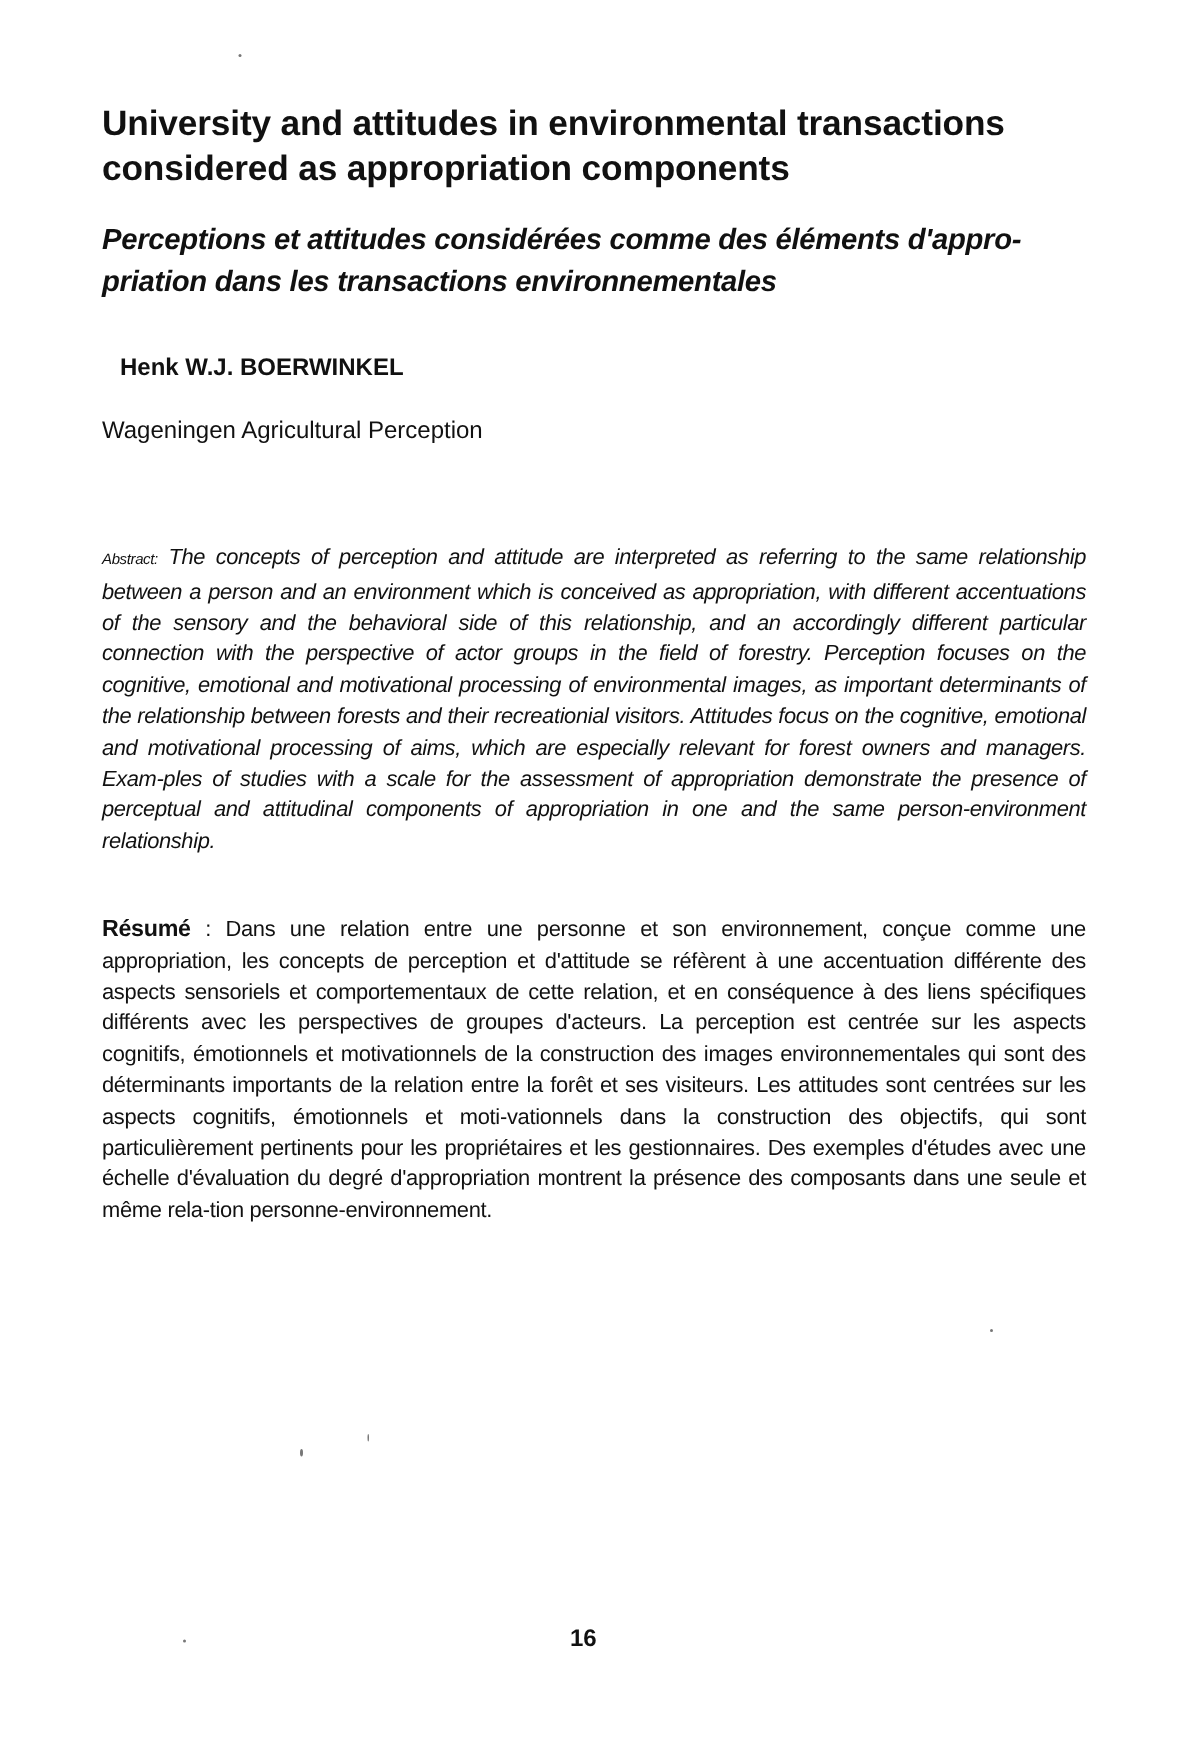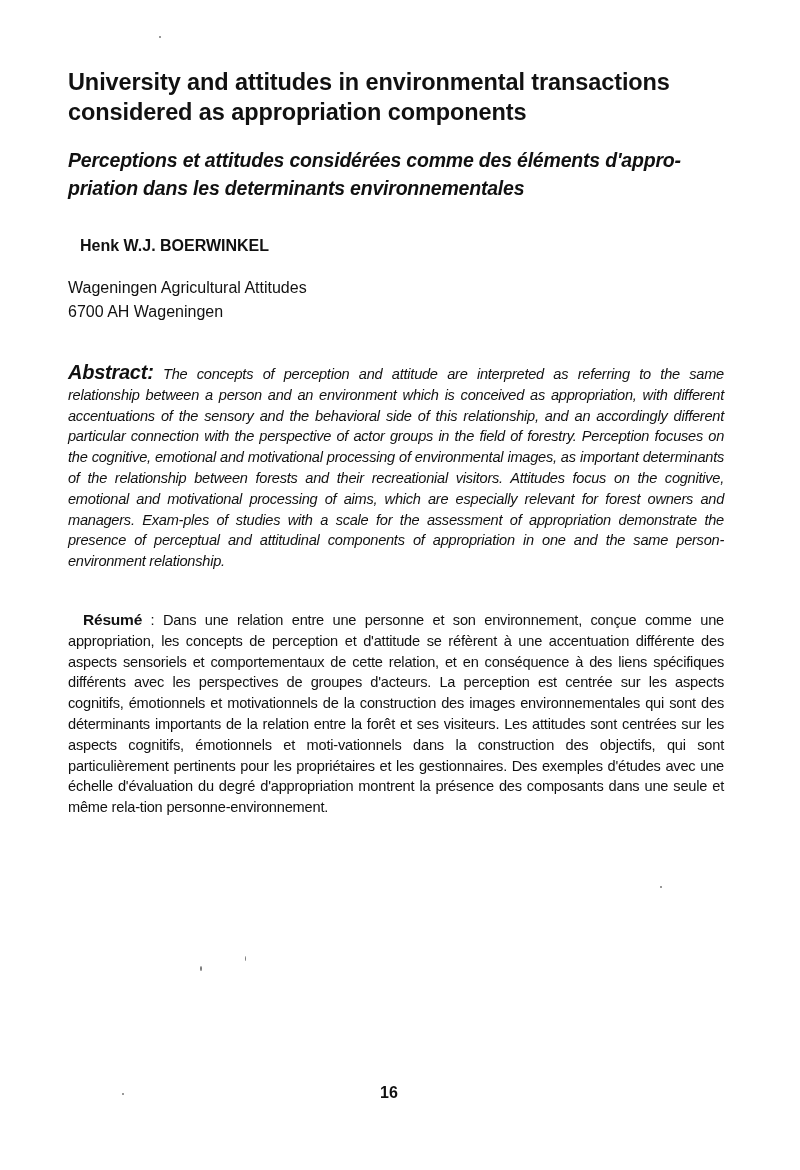--- a/index.html
+++ b/index.html
@@ -67,65 +67,63 @@
       left: 0;
       width: 656px;
       font-style: italic;
       font-size: 14.6px;
       line-height: 20.8px;
       text-align: justify;
       margin: 0;
       letter-spacing: -0.25px;
     }
     .abstract .label {
-      font-weight: bold;
-      font-size: 20px;
+      font-weight: normal;
+      font-size: 10px;
     }
     .resume {
       position: absolute;
       top: 610px;
       left: 0;
       width: 656px;
       font-size: 14.6px;
       line-height: 20.8px;
       text-align: justify;
       margin: 0;
       letter-spacing: -0.2px;
     }
     .resume .label {
       font-weight: bold;
       font-size: 15.5px;
-      margin-left: 15px;
     }
     .page-number {
       position: absolute;
       top: 1083px;
       left: 380px;
       font-weight: bold;
       font-size: 16px;
       line-height: 20px;
     }
     .speck {
       position: absolute;
       background: #777;
       border-radius: 50%;
     }
   </style>
 </head>
 <body>
 
 <div class="page">
   <h1 class="title">University and attitudes in environmental transactions considered as appropriation components</h1>
-  <h2 class="subtitle">Perceptions et attitudes considérées comme des éléments d'appro-priation dans les determinants environnementales</h2>
+  <h2 class="subtitle">Perceptions et attitudes considérées comme des éléments d'appro-priation dans les transactions environnementales</h2>
 
   <div class="author">Henk W.J. BOERWINKEL</div>
 
   <div class="affiliation">
-    <div>Wageningen Agricultural Attitudes</div>
-    <div>6700 AH Wageningen</div>
+    <div>Wageningen Agricultural Perception</div>
   </div>
 
   <p class="abstract">
     <span class="label">Abstract:</span>
     <span>The concepts of perception and attitude are interpreted as referring to the same relationship between a person and an environment which is conceived as appropriation, with different accentuations of the sensory and the behavioral side of this relationship, and an accordingly different particular connection with the perspective of actor groups in the field of forestry. Perception focuses on the cognitive, emotional and motivational processing of environmental images, as important determinants of the relationship between forests and their recreationial visitors. Attitudes focus on the cognitive, emotional and motivational processing of aims, which are especially relevant for forest owners and managers. Exam-ples of studies with a scale for the assessment of appropriation demonstrate the presence of perceptual and attitudinal components of appropriation in one and the same person-environment relationship.</span>
   </p>
 
   <p class="resume">
     <span class="label">Résumé</span><span> : </span><span>Dans une relation entre une personne et son environnement, conçue comme une appropriation, les concepts de perception et d'attitude se réfèrent à une accentuation différente des aspects sensoriels et comportementaux de cette relation, et en conséquence à des liens spécifiques différents avec les perspectives de groupes d'acteurs. La perception est centrée sur les aspects cognitifs, émotionnels et motivationnels de la construction des images environnementales qui sont des déterminants importants de la relation entre la forêt et ses visiteurs. Les attitudes sont centrées sur les aspects cognitifs, émotionnels et moti-vationnels dans la construction des objectifs, qui sont particulièrement pertinents pour les propriétaires et les gestionnaires. Des exemples d'études avec une échelle d'évaluation du degré d'appropriation montrent la présence des composants dans une seule et même rela-tion personne-environnement.</span>
   </p>

